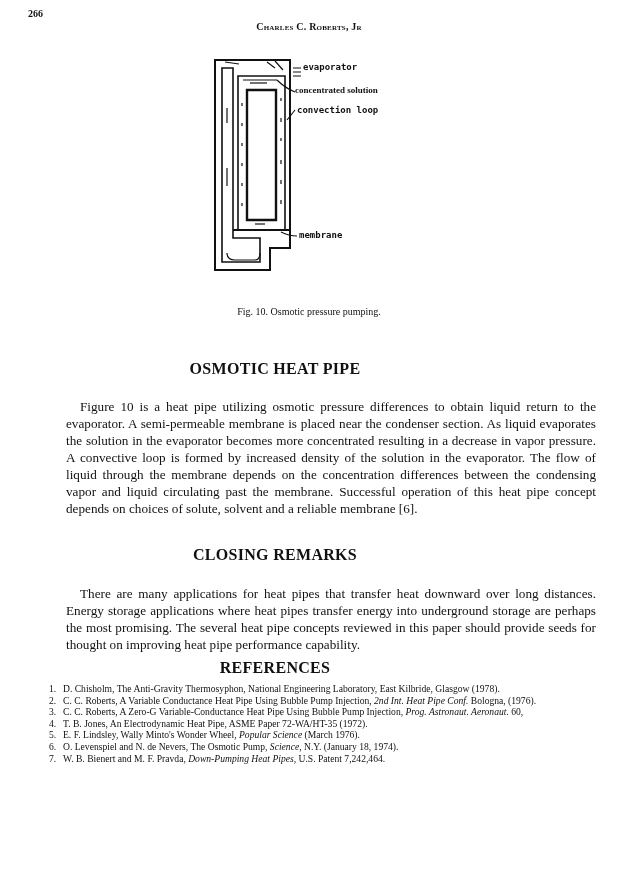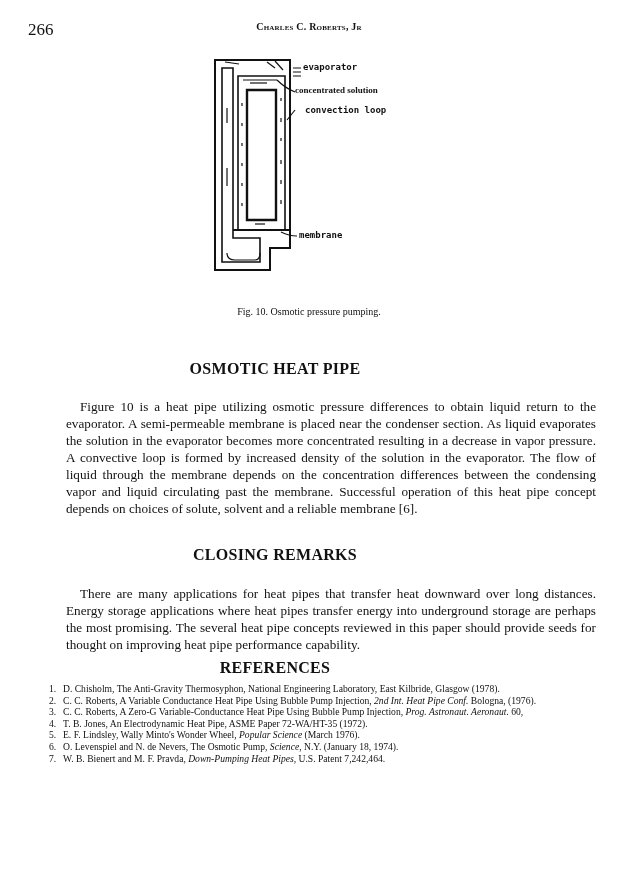--- a/index.html
+++ b/index.html
@@ -1,21 +1,21 @@
 <!DOCTYPE html>
 <html><head>
 <meta charset="utf-8">
 <style>
   html, body { margin: 0; padding: 0; background: #ffffff; }
   body {
     width: 618px; height: 873px; position: relative; overflow: hidden;
     font-family: "Liberation Serif", "DejaVu Serif", serif; color: #111;
   }
   .abs { position: absolute; }
-  #page-number { left: 28px; top: 20px; font-size: 17px; font-weight: normal; }
+  #page-number { left: 28px; top: 8px; font-size: 10px; font-weight: bold; }
   #running-head { left: 0; width: 618px; top: 21px; text-align: center; font-size: 10px; font-variant: small-caps; letter-spacing: 0.2px; font-weight: bold; }
   #figure { left: 205px; top: 48px; width: 220px; height: 230px; }
   .fig-label { position: absolute; font-family: "DejaVu Sans Mono", "Liberation Mono", monospace; font-size: 9px; font-weight: bold; white-space: nowrap; }
   #caption { left: 0; width: 618px; top: 306px; text-align: center; font-size: 10px; }
   .heading { position: absolute; left: 0; width: 550px; text-align: center; font-size: 16px; font-weight: bold; letter-spacing: 0.3px; }
   .body-text {
     position: absolute; left: 51px; width: 530px; font-size: 13.2px; line-height: 17px;
     text-align: justify; text-indent: 14px; margin: 15px;
   }
   #refs { position: absolute; left: 49px; top: 683px; width: 540px; margin: 0; padding: 0; list-style: none; font-size: 9.6px; line-height: 11.4px; }
@@ -69,21 +69,21 @@
       <path d="M22 205 Q 22 212 30 212 H 50 Q 55 212 55 205"></path>
 
       <path d="M88 20 H 96 M88 24 H 96 M88 28 H 96"></path>
       <path d="M72 32 Q 80 40 90 44"></path>
       <path d="M82 72 L 90 62"></path>
       <path d="M76 184 Q 84 188 92 188"></path>
     </g>
   </svg>
   <span class="fig-label" style="left:98px; top:14px;">evaporator</span>
   <span class="fig-label" style="left:90px; top:37px;font-family:Liberation Serif, serif;">concentrated solution</span>
-  <span class="fig-label" style="left:100px; top:57px;">convection loop</span>
+  <span class="fig-label" style="left:92px; top:57px;">convection loop</span>
   <span class="fig-label" style="left:94px; top:182px;">membrane</span>
 </div>
 
 <div id="caption" class="abs">Fig. 10. Osmotic pressure pumping.</div>
 
 <div class="heading" style="top:360px;">OSMOTIC HEAT PIPE</div>
 <p class="body-text" style="top:383px;">Figure 10 is a heat pipe utilizing osmotic pressure differences to obtain liquid return to the evaporator. A semi-permeable membrane is placed near the condenser section. As liquid evaporates the solution in the evaporator becomes more concentrated resulting in a decrease in vapor pressure. A convective loop is formed by increased density of the solution in the evaporator. The flow of liquid through the membrane depends on the concentration differences between the condensing vapor and liquid circulating past the membrane. Successful operation of this heat pipe concept depends on choices of solute, solvent and a reliable membrane [6].</p>
 
 <div class="heading" style="top:546px;">CLOSING REMARKS</div>
 <p class="body-text" style="top:570px;">There are many applications for heat pipes that transfer heat downward over long distances. Energy storage applications where heat pipes transfer energy into underground storage are perhaps the most promising. The several heat pipe concepts reviewed in this paper should provide seeds for thought on improving heat pipe performance capability.</p>

